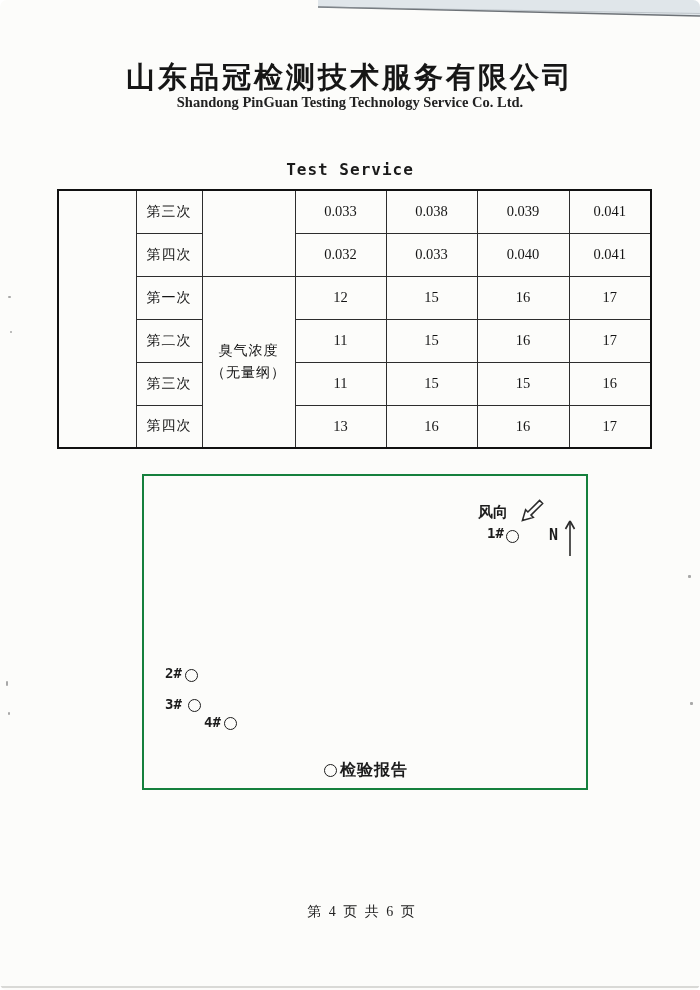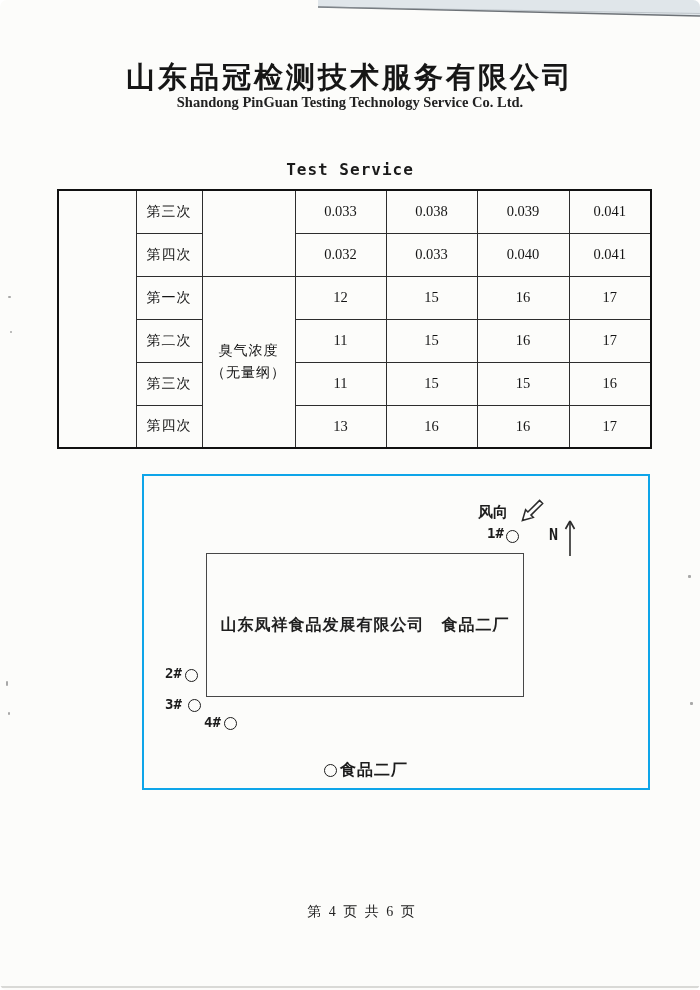--- a/index.html
+++ b/index.html
@@ -56,22 +56,22 @@
     font-size: 14.5px; color: #151515;
     height: 43px; padding: 0;
   }
   table.results { border: 2.5px solid #111; }
   table.results td.cn { font-size: 14px; letter-spacing: 1px; }
   .param-cell div { line-height: 1.55; font-size: 14px; letter-spacing: 1px; }
 
   
   .diagram {
     position: absolute; left: 142px; top: 474px;
-    width: 508px; height: 316px;
-    border: 2px solid #0ea5e9; background: transparent;
+    width: 446px; height: 316px;
+    border: 2px solid #15803d; background: transparent;
   }
   .building {
     position: absolute; left: 62px; top: 77px;
     width: 318px; height: 144px;
     border: 1.6px solid #474747;
     display: flex; align-items: center; justify-content: center;
   }
   .building-label { font-size: 16px; font-weight: 600; letter-spacing: 1px; color: #1f1f1f; }
 
   .dg-label { position: absolute; font-size: 15px; font-weight: 600; color: #1c1c1c; }
@@ -192,35 +192,32 @@
     <div class="dg-mono" style="left:343px; top:49px;">1#</div>
     <span class="circle" style="left:362px; top:54px;"></span>
 
     <div class="dg-mono" style="left:405px; top:50px; font-size:15px;">N</div>
     <svg class="arrow-svg" style="left:418px; top:42px;" width="16" height="40" viewBox="0 0 16 40">
       <line x1="8" y1="38" x2="8" y2="4" stroke="#2a2a2a" stroke-width="1.6"></line>
       <line x1="8" y1="3" x2="3.5" y2="11" stroke="#2a2a2a" stroke-width="1.6"></line>
       <line x1="8" y1="3" x2="12.5" y2="11" stroke="#2a2a2a" stroke-width="1.6"></line>
     </svg>
 
-    <div class="building">
-      <span class="building-label">山东凤祥食品发展有限公司　食品二厂</span>
-    </div>
 
     <div class="dg-mono" style="left:21px; top:189px;">2#</div>
     <span class="circle" style="left:41px; top:193px;"></span>
 
     <div class="dg-mono" style="left:21px; top:220px;">3#</div>
     <span class="circle" style="left:44px; top:223px;"></span>
 
     <div class="dg-mono" style="left:60px; top:238px;">4#</div>
     <span class="circle" style="left:80px; top:241px;"></span>
 
     <div class="legend">
       <span class="circle-inline"></span>
-      <span class="legend-text">食品二厂</span>
+      <span class="legend-text">检验报告</span>
     </div>
 
   </div>
 
   <div class="footer">第 4 页 共 6 页</div>
 
 </div>
 
 </body></html>

